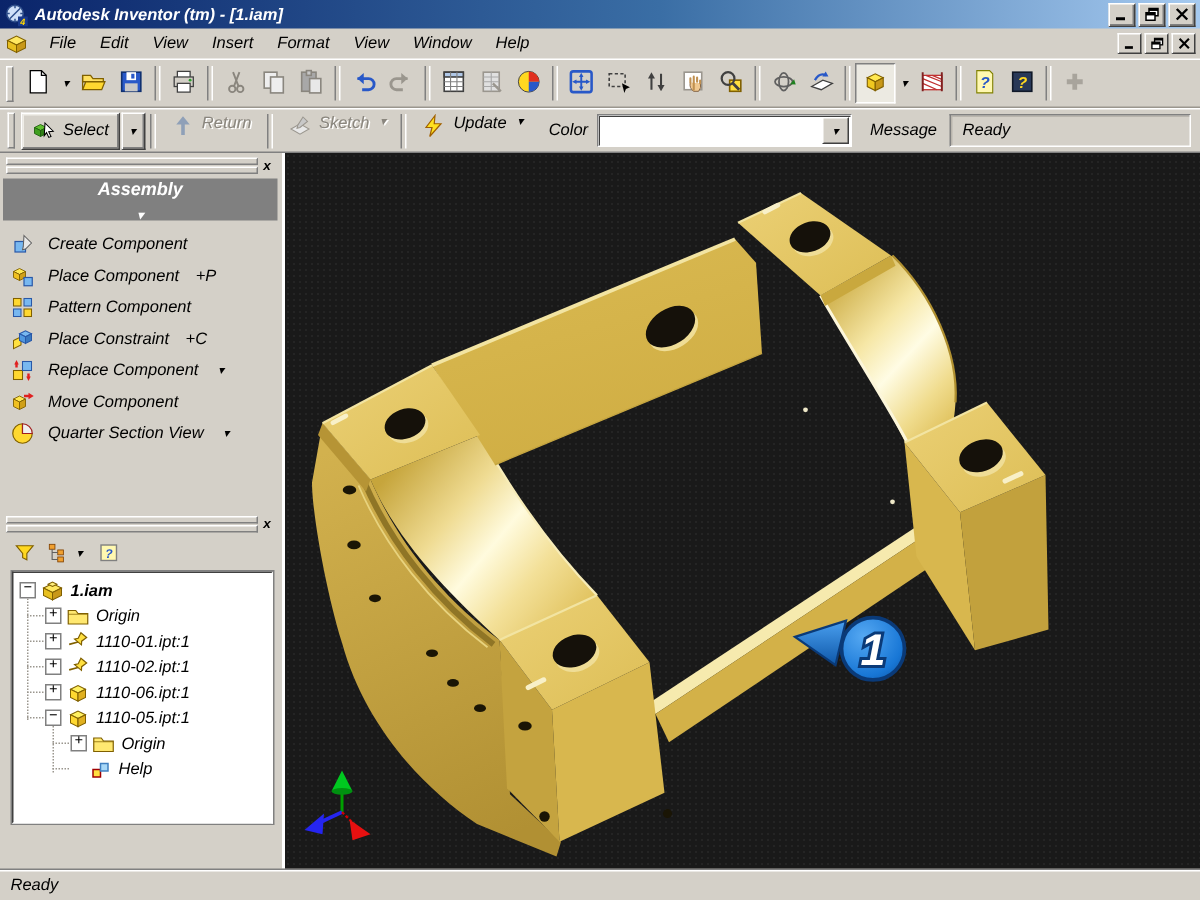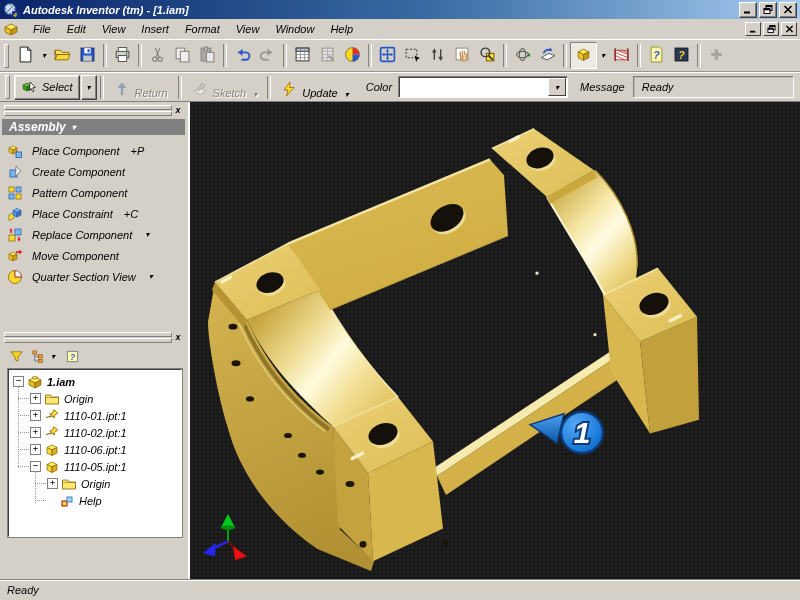--- a/index.html
+++ b/index.html
@@ -29,41 +29,41 @@
   .tbtn svg{width:17px;height:17px;}
   .tbtn.pressed{border:1px solid;border-color:#808080 #fff #fff #808080;background:#ECEAE2;}
   .ddbtn{width:12px;height:25px;display:flex;align-items:center;justify-content:center;font-size:8px;}
   .sep{width:2px;height:23px;margin:0 3px;border-left:1px solid #808080;border-right:1px solid #fff;}
   .toolbar2{height:28px;display:flex;align-items:center;padding:0 3px;flex:0 0 auto;
     border-top:1px solid #fff;border-bottom:1px solid #808080;}
   .btn-raised{display:flex;align-items:center;gap:5px;height:23px;padding:0 6px;background:#D4D0C8;
     border:1px solid;border-color:#fff #404040 #404040 #fff;box-shadow:inset -1px -1px 0 #808080,inset 1px 1px 0 #EFEDE7;}
   .btn-dd{width:14px;height:23px;display:flex;align-items:center;justify-content:center;font-size:8px;background:#D4D0C8;
     border:1px solid;border-color:#fff #404040 #404040 #fff;box-shadow:inset -1px -1px 0 #808080;margin-left:1px;}
-  .t2item{display:flex;align-items:flex-end;gap:5px;height:23px;padding:0 7px;}
+  .t2item{display:flex;align-items:flex-start;gap:5px;height:23px;padding:0 7px;}
   .t2item svg,.btn-raised svg{width:16px;height:16px;}
   .t2item .dd{font-size:8px;margin-left:2px;}
   .disab{color:#8a867e;text-shadow:1px 1px 0 #fff;}
   .lbl-color{margin:0 6px 0 10px;}
   .combo{width:168px;height:20px;background:#fff;display:flex;align-items:center;justify-content:flex-end;
     border:1px solid;border-color:#808080 #fff #fff #808080;box-shadow:inset 1px 1px 0 #404040;}
   .combo .cdd{width:16px;height:16px;margin-right:1px;background:#D4D0C8;display:flex;align-items:center;justify-content:center;
     font-size:8px;border:1px solid;border-color:#fff #404040 #404040 #fff;}
   .lbl-msg{margin:0 8px 0 12px;}
   .msgfield{flex:1;height:20px;margin-right:3px;display:flex;align-items:center;padding:0 8px;background:#D4D0C8;
     border:1px solid;border-color:#808080 #fff #fff #808080;box-shadow:inset 1px 1px 0 #b9b5ad;}
   
   .bodyrow{flex:1;display:flex;min-height:0;}
   .sidepanel{width:188px;flex:0 0 auto;background:#D4D0C8;border-right:2px solid #fff;display:flex;flex-direction:column;}
   .griph{display:flex;align-items:center;margin:3px 4px 2px 4px;height:10px;}
   .griph .bars{flex:1;display:flex;flex-direction:column;gap:1px;}
   .griph .bar{height:3px;border:1px solid;border-color:#fff #808080 #808080 #fff;}
   .griph .px{width:12px;text-align:center;font-weight:bold;font-size:9px;line-height:9px;cursor:default;}
-  .panel-header{height:16px;margin:2px 3px 5px 2px;background:#808080;color:#fff;font-weight:bold;font-size:12px;
-    display:flex;align-items:center;gap:6px;padding:0 7px;}
+  .panel-header{height:28px;margin:2px 3px 5px 2px;background:#808080;color:#fff;font-weight:bold;font-size:12px;
+    display:flex;align-items:center;gap:6px;padding:0 7px;flex-direction:column;}
   .panel-header .hdd{font-size:8px;}
   .panel-item{height:21px;display:flex;align-items:center;padding-left:7px;cursor:default;}
   .panel-item .icon{width:16px;height:16px;margin-right:9px;flex:0 0 auto;}
   .panel-item .icon svg{width:16px;height:16px;}
   .pi-short{margin-left:11px;}
   .pi-dd{margin-left:13px;font-size:8px;}
   .panel-fill{height:42px;}
   .browser-toolbar{display:flex;align-items:center;gap:4px;padding:3px 6px 4px 7px;}
   .browser-toolbar .bico{width:18px;height:18px;display:flex;align-items:center;justify-content:center;}
   .browser-toolbar .bico svg{width:15px;height:15px;}
@@ -400,34 +400,34 @@
           </span>
         <span class="px">x</span>
       </div>
       <div class="panel-header">
         <span>Assembly</span>
         <span class="hdd">▾</span>
       </div>
       <div id="assembly-items">
           <div class="panel-item">
             <span class="icon"><svg viewBox="0 0 16 16">
+                <rect x="3" y="6" width="7" height="7" fill="#78B8F0" stroke="#2858A8" stroke-width="0.8"></rect>
+                <path d="M9,2 L14,7 L10,11 L8,11.5 L8.5,9.5 z" fill="#E8E8E8" stroke="#606060" stroke-width="0.7"></path>
+              </svg></span>
+            <span class="pi-label">Create Component</span>
+          </div>
+          <div class="panel-item">
+            <span class="icon"><svg viewBox="0 0 16 16">
                 <polygon points="2,5 6,3 10,5 6,7" fill="#FFE850" stroke="#806000" stroke-width="0.6"></polygon>
                 <polygon points="2,5 2,9 6,11 6,7" fill="#F0C020" stroke="#806000" stroke-width="0.6"></polygon>
                 <polygon points="10,5 10,9 6,11 6,7" fill="#D0A018" stroke="#806000" stroke-width="0.6"></polygon>
                 <rect x="9" y="9" width="5.5" height="5.5" fill="#78B8F0" stroke="#2858A8" stroke-width="0.8"></rect>
               </svg></span>
             <span class="pi-label">Place Component</span>
             <span class="pi-short">+P</span>
-          </div>
-          <div class="panel-item">
-            <span class="icon"><svg viewBox="0 0 16 16">
-                <rect x="3" y="6" width="7" height="7" fill="#78B8F0" stroke="#2858A8" stroke-width="0.8"></rect>
-                <path d="M9,2 L14,7 L10,11 L8,11.5 L8.5,9.5 z" fill="#E8E8E8" stroke="#606060" stroke-width="0.7"></path>
-              </svg></span>
-            <span class="pi-label">Create Component</span>
           </div>
           <div class="panel-item">
             <span class="icon"><svg viewBox="0 0 16 16">
                 <rect x="2" y="2" width="5" height="5" fill="#FFD830" stroke="#806000" stroke-width="0.7"></rect>
                 <rect x="9" y="2" width="5" height="5" fill="#78B8F0" stroke="#2858A8" stroke-width="0.7"></rect>
                 <rect x="2" y="9" width="5" height="5" fill="#78B8F0" stroke="#2858A8" stroke-width="0.7"></rect>
                 <rect x="9" y="9" width="5" height="5" fill="#FFD830" stroke="#806000" stroke-width="0.7"></rect>
               </svg></span>
             <span class="pi-label">Pattern Component</span>
           </div>

